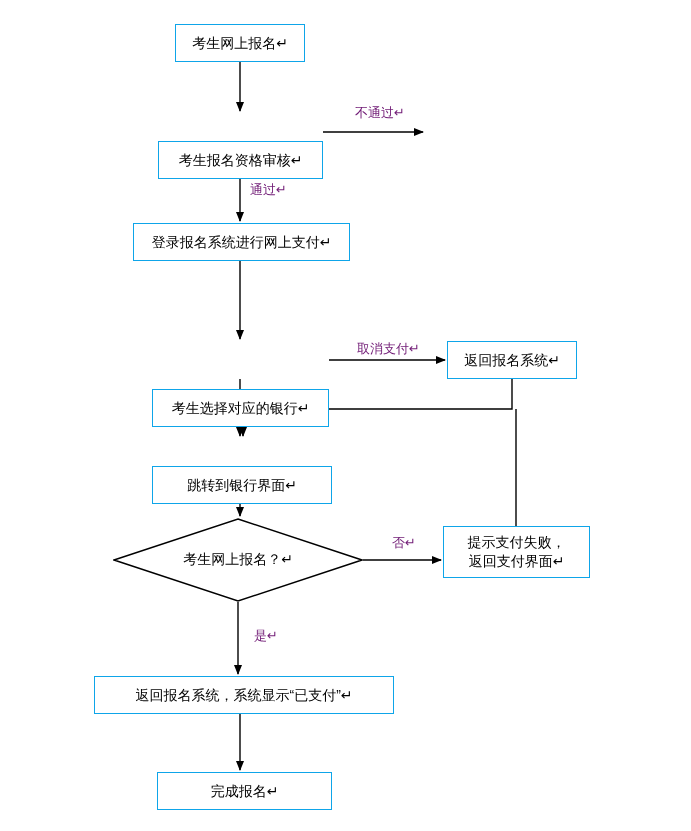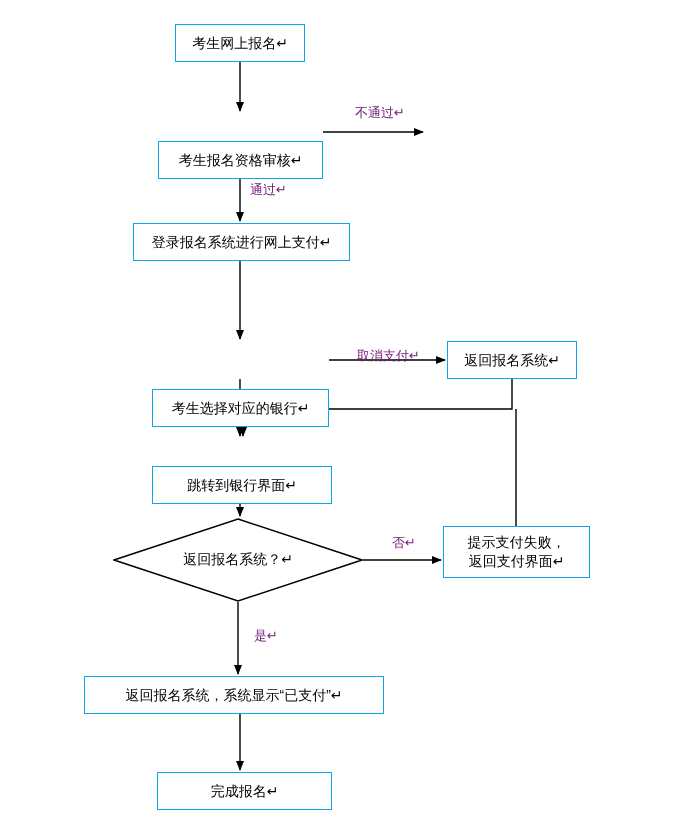--- a/index.html
+++ b/index.html
@@ -111,29 +111,29 @@
   <div class="node" style="left:152px; top:341px; width:177px; height:38px;margin-top:48px;">考生选择对应的银行↵</div>
 
   <div class="node" style="left:447px; top:341px; width:130px; height:38px;">返回报名系统↵</div>
 
   <div class="node" style="left:152px; top:438px; width:180px; height:38px;margin-top:28px;">跳转到银行界面↵</div>
 
   <div class="diamond-wrap" style="left:113px; top:518px; width:250px; height:84px;">
     <svg width="250" height="84" viewBox="0 0 250 84">
       <polygon points="125,1 249,42 125,83 1,42" fill="#ffffff" stroke="#000000" stroke-width="1.4"></polygon>
     </svg>
-    <div class="diamond-text">返回报名系统？↵</div>
+    <div class="diamond-text">考生网上报名？↵</div>
   </div>
 
   <div class="node" style="left:443px; top:526px; width:147px; height:52px;">提示支付失败，
 返回支付界面↵</div>
 
-  <div class="node" style="left:84px; top:676px; width:300px; height:38px;">返回报名系统，系统显示“已支付”↵</div>
+  <div class="node" style="left:94px; top:676px; width:300px; height:38px;">返回报名系统，系统显示“已支付”↵</div>
 
   <div class="node" style="left:157px; top:772px; width:175px; height:38px;">完成报名↵</div>
 
   <div class="label" style="left:355px; top:104px;">不通过↵</div>
   <div class="label" style="left:250px; top:181px;">通过↵</div>
-  <div class="label" style="left:357px; top:347px;">取消支付↵</div>
+  <div class="label" style="left:357px; top:340px;">取消支付↵</div>
   <div class="label" style="left:392px; top:534px;">否↵</div>
   <div class="label" style="left:254px; top:627px;">是↵</div>
 
 </div>
 
 </body></html>

